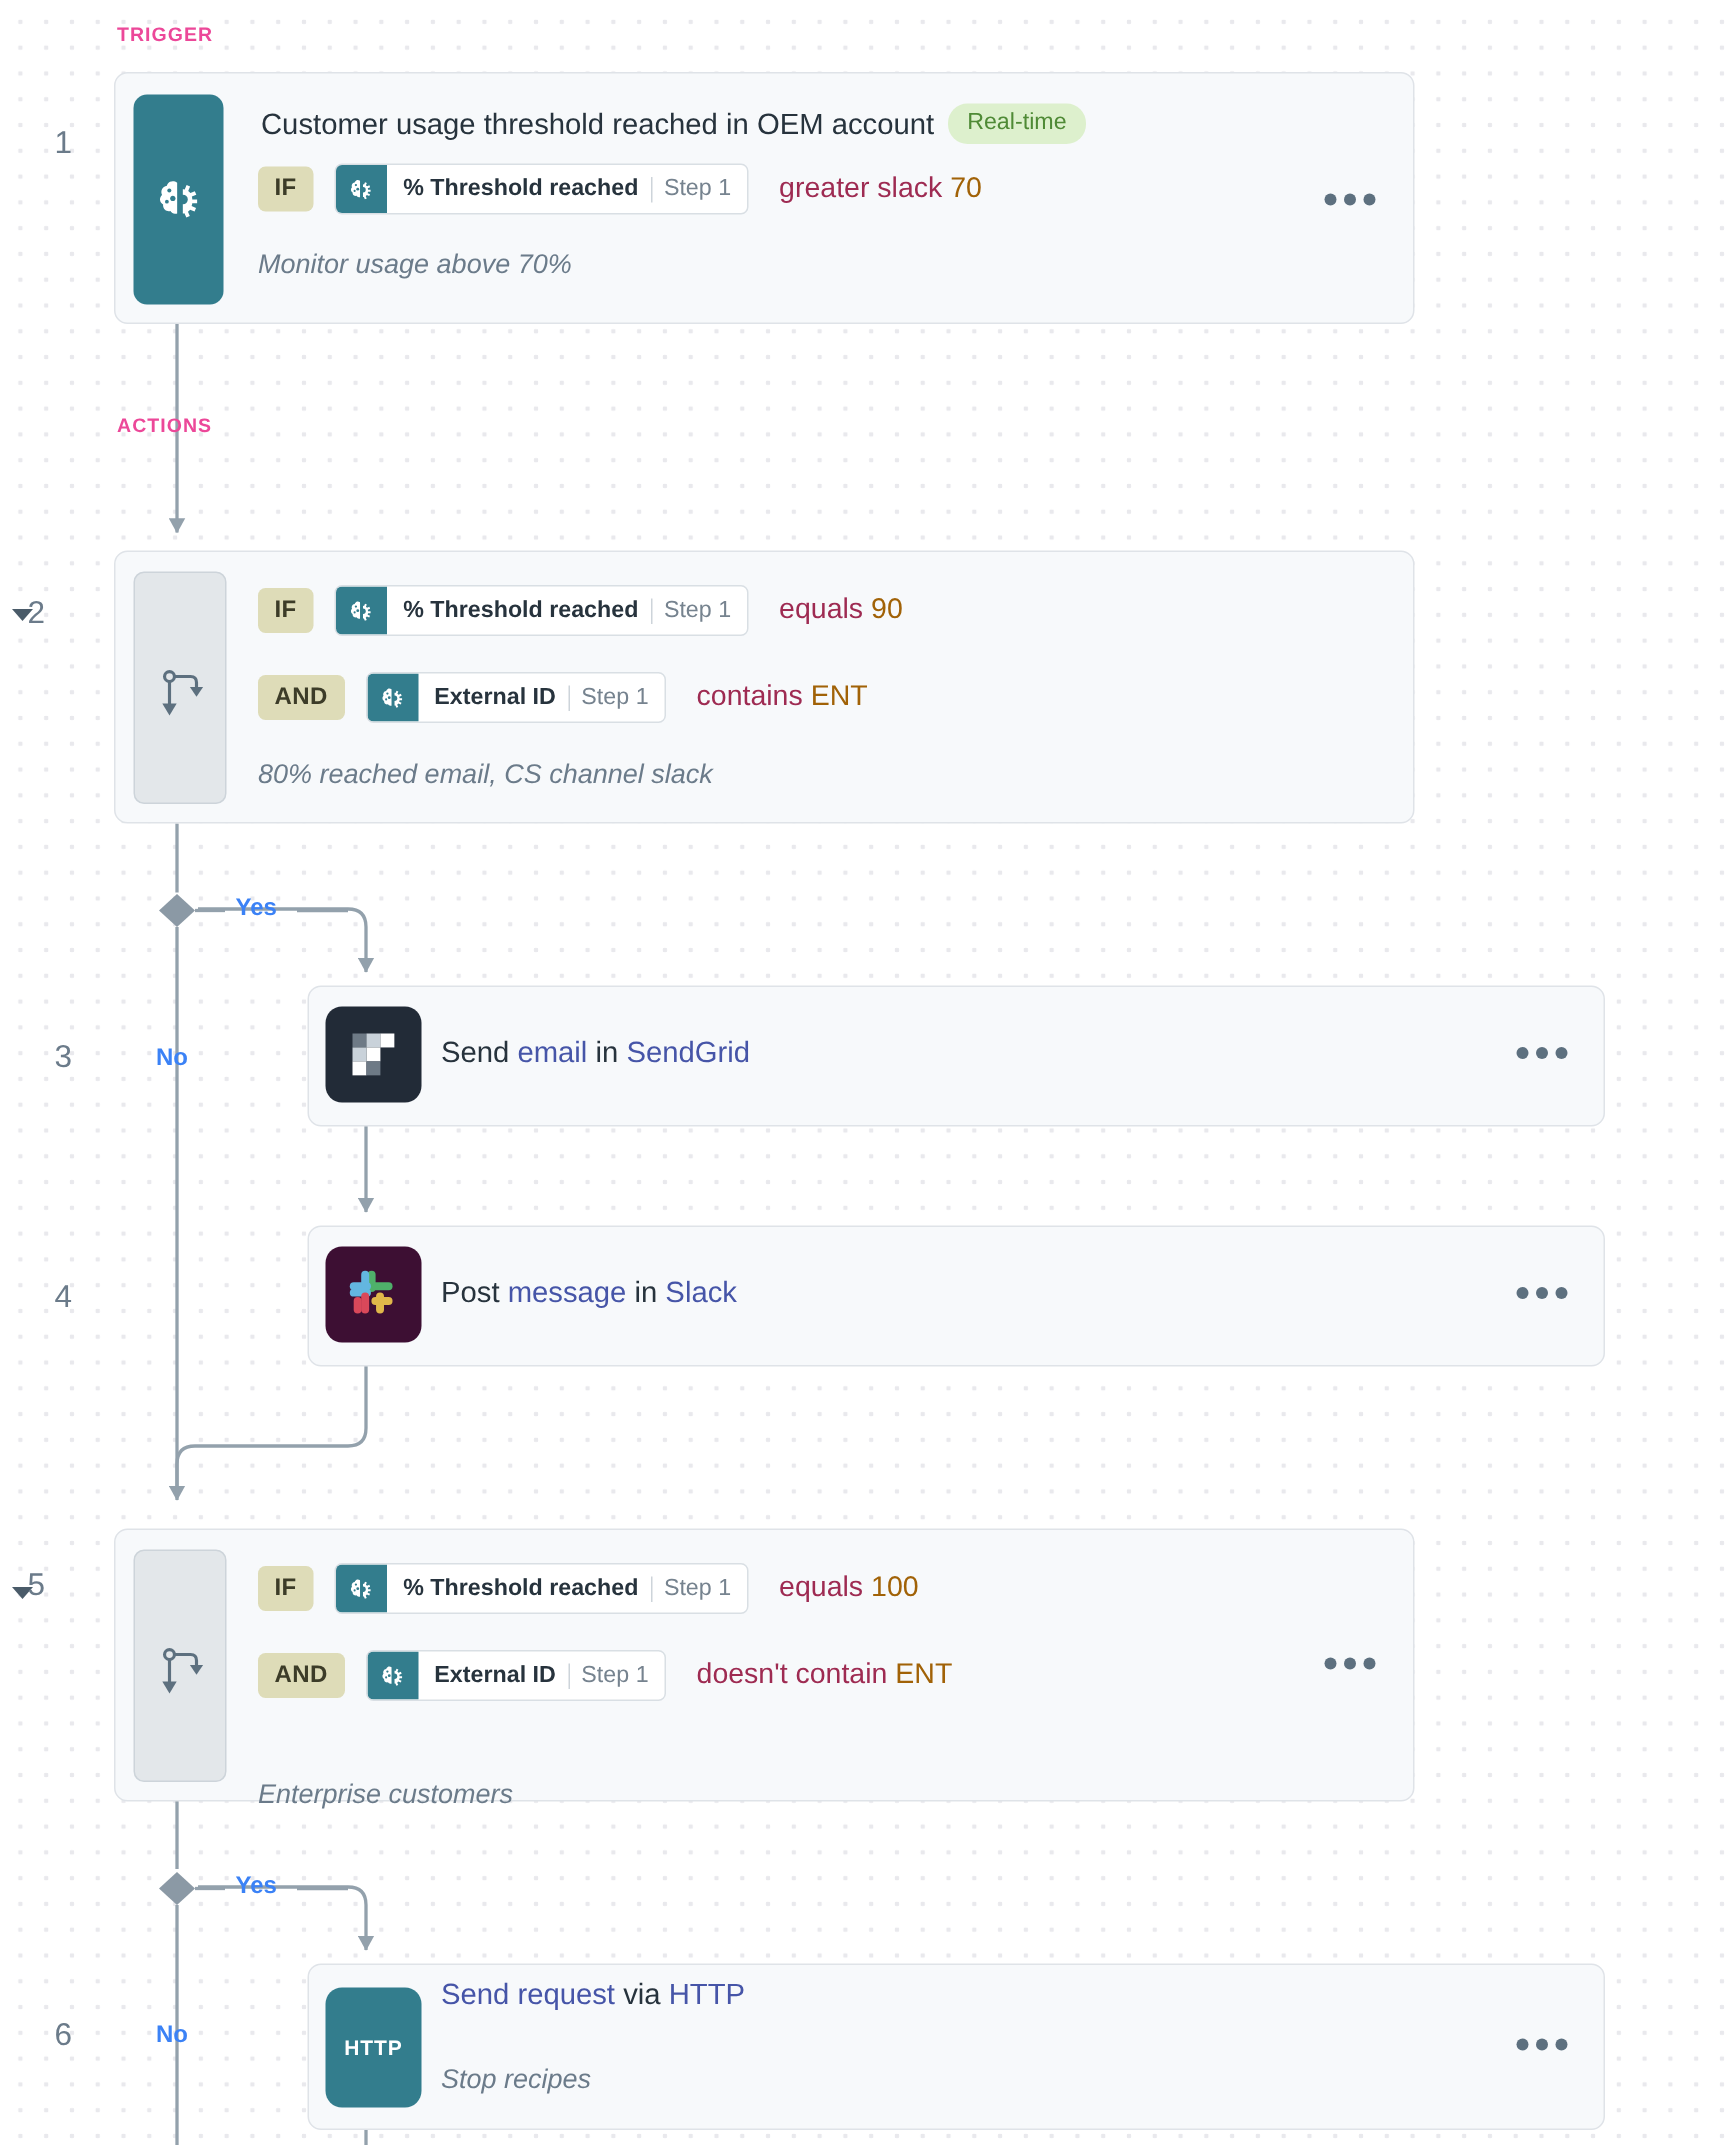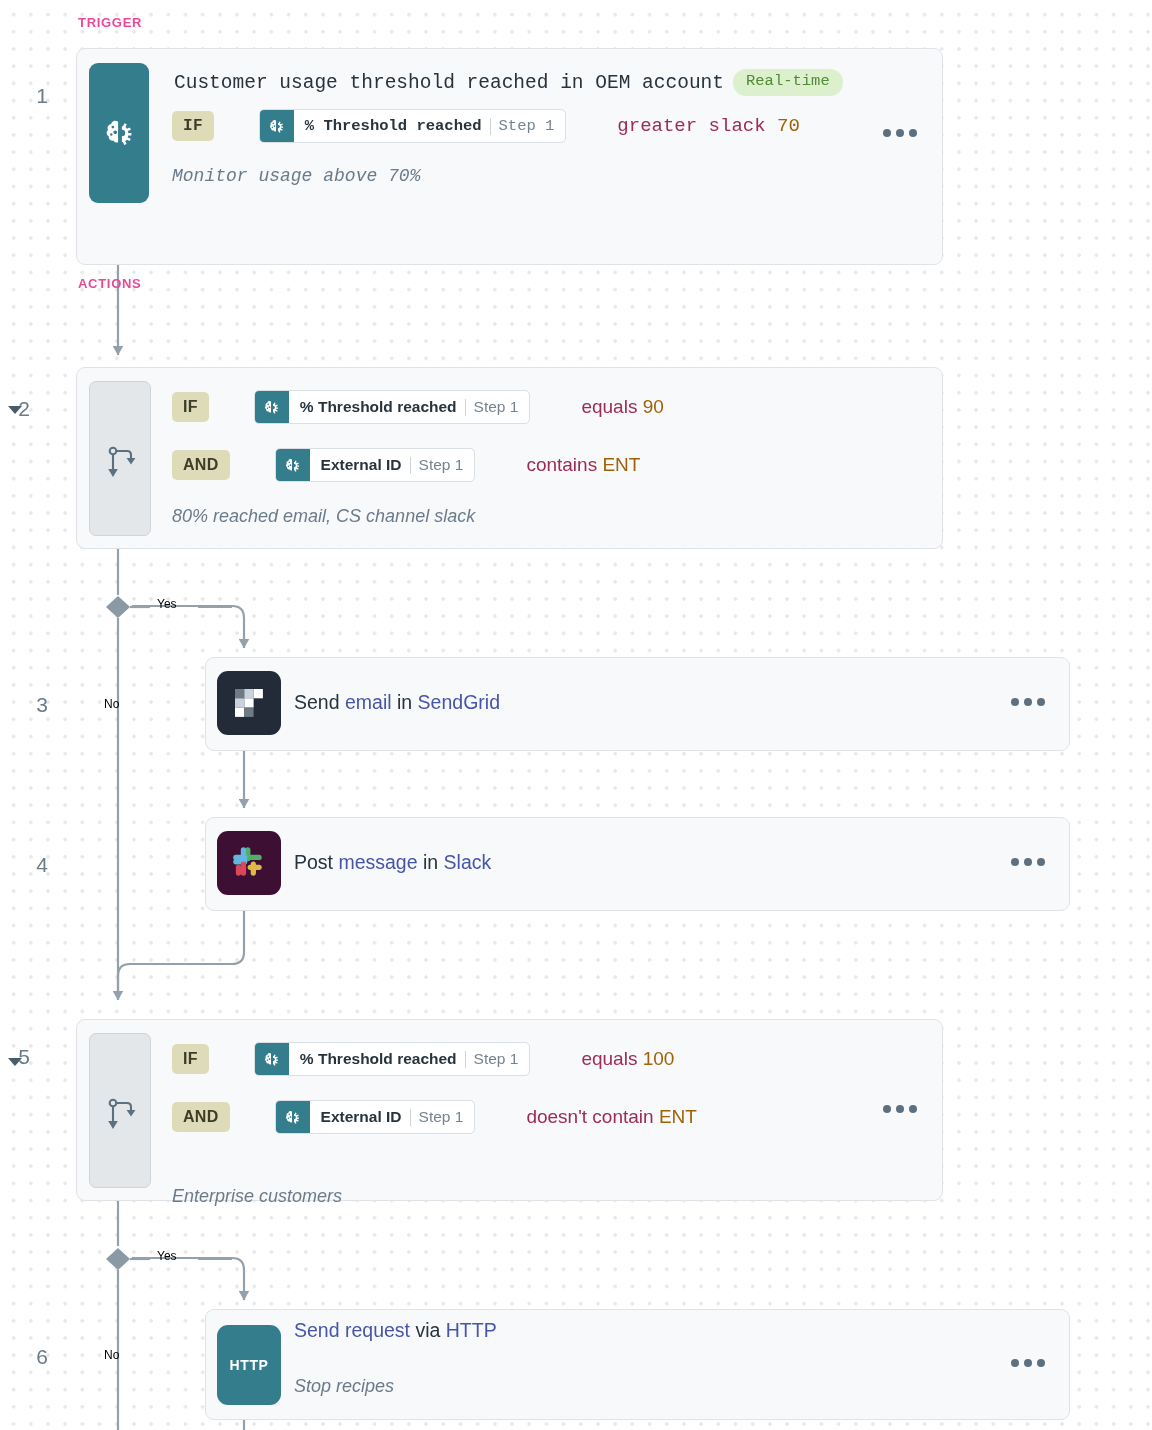--- a/index.html
+++ b/index.html
@@ -40,23 +40,23 @@
     position: absolute;
     width: 0; height: 0;
     border-left: 7px solid transparent;
     border-right: 7px solid transparent;
     border-top: 8px solid #4a5b69;
   }
 
   
   .branch-label {
     position: absolute;
-    font-size: 12px;
-    font-weight: normal;
-    color: #000000;
+    font-size: 16px;
+    font-weight: bold;
+    color: #3b82f6;
   }
 
   
   .card {
     position: absolute;
     background: #f7f9fb;
     border: 1px solid #dfe3e8;
     border-radius: 9px;
   }
 
@@ -75,21 +75,21 @@
     position: absolute;
     background: #e3e7ea;
     border: 1px solid #cdd4da;
     border-radius: 7px;
     display: flex;
     align-items: center;
     justify-content: center;
   }
 
   
-  .cond-row { position: absolute; display: flex; align-items: center; gap: 31px; }
+  .cond-row { position: absolute; display: flex; align-items: center; }
 
   .op-chip {
     background: #dedcb8;
     color: #3c3c28;
     font-size: 16px;
     font-weight: bold;
     border-radius: 5px;
     padding: 7px 11px;
     line-height: 1;
     letter-spacing: 0.3px;
@@ -264,21 +264,21 @@
   <div class="caret" style="left:8px; top:1058px;"></div>
   <div class="step-num" style="left:0px; top:1045px;">5</div>
 
   <div class="step-num" style="left:18px; top:1345px;">6</div>
 
   <div class="branch-label" style="left:157px; top:597px;">Yes</div>
   <div class="branch-label" style="left:104px; top:697px;">No</div>
   <div class="branch-label" style="left:157px; top:1249px;">Yes</div>
   <div class="branch-label" style="left:104px; top:1348px;">No</div>
 
-  <div class="card" style="left:76px; top:48px; width:867px; height:217px;font-family:Liberation Mono, monospace;">
+  <div class="card" style="left:76px; top:48px; width:867px; height:168px;">
     <div class="app-tile" style="left:12px; top:14px; width:60px; height:140px;">
       <svg width="36" height="36" viewBox="0 0 40 40" aria-hidden="true">
         <g fill="#ffffff">
           <path d="M19 7.5c-1.6-1.1-3.6-1.4-5.3-.6-1.2.6-2 1.7-2.3 3-1.6.2-3 1.2-3.7 2.7-.6 1.3-.5 2.8.1 4-1 .9-1.6 2.2-1.5 3.6.1 1.5 1 2.8 2.3 3.5-.2 1.4.3 2.9 1.4 3.9 1.1 1 2.6 1.3 4 .9.7 1.2 2 2 3.4 2.1 .6.1 1.2 0 1.6-.2V7.5z"></path>
           <circle cx="13.2" cy="13.4" r="1.5" fill="#337d8d"></circle>
           <circle cx="11.4" cy="21.6" r="1.4" fill="#337d8d"></circle>
           <path d="M15.8 17.2c1.1 0 2 .9 2 2s-.9 2-2 2-2-.9-2-2 .9-2 2-2z" fill="#337d8d"></path>
           <path d="M24.6 12.6l1.4-3.3 2.6 1.1-1.4 3.3c.6.4 1.2.9 1.6 1.5l3.3-1.4 1.1 2.6-3.3 1.4c.2.7.3 1.4.3 2.2h3.6v2.8h-3.6c-.1.8-.2 1.5-.5 2.1l3.3 1.4-1.1 2.6-3.3-1.4c-.4.6-1 1.1-1.6 1.5l1.4 3.3-2.6 1.1-1.4-3.3c-.4.1-.8.2-1.2.2V12.4c.4 0 .8.1 1.2.2z"></path>
           <circle cx="23.3" cy="20" r="3.6" fill="#337d8d"></circle>
         </g>

